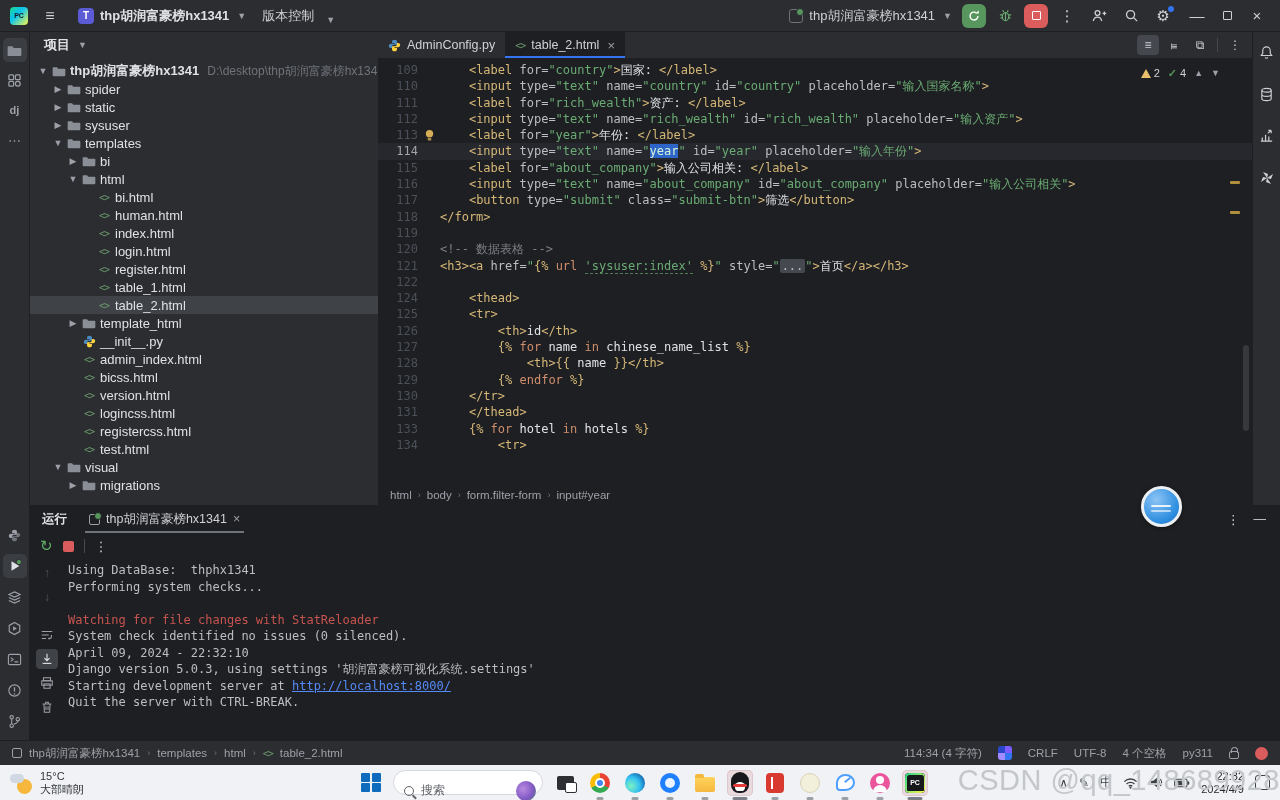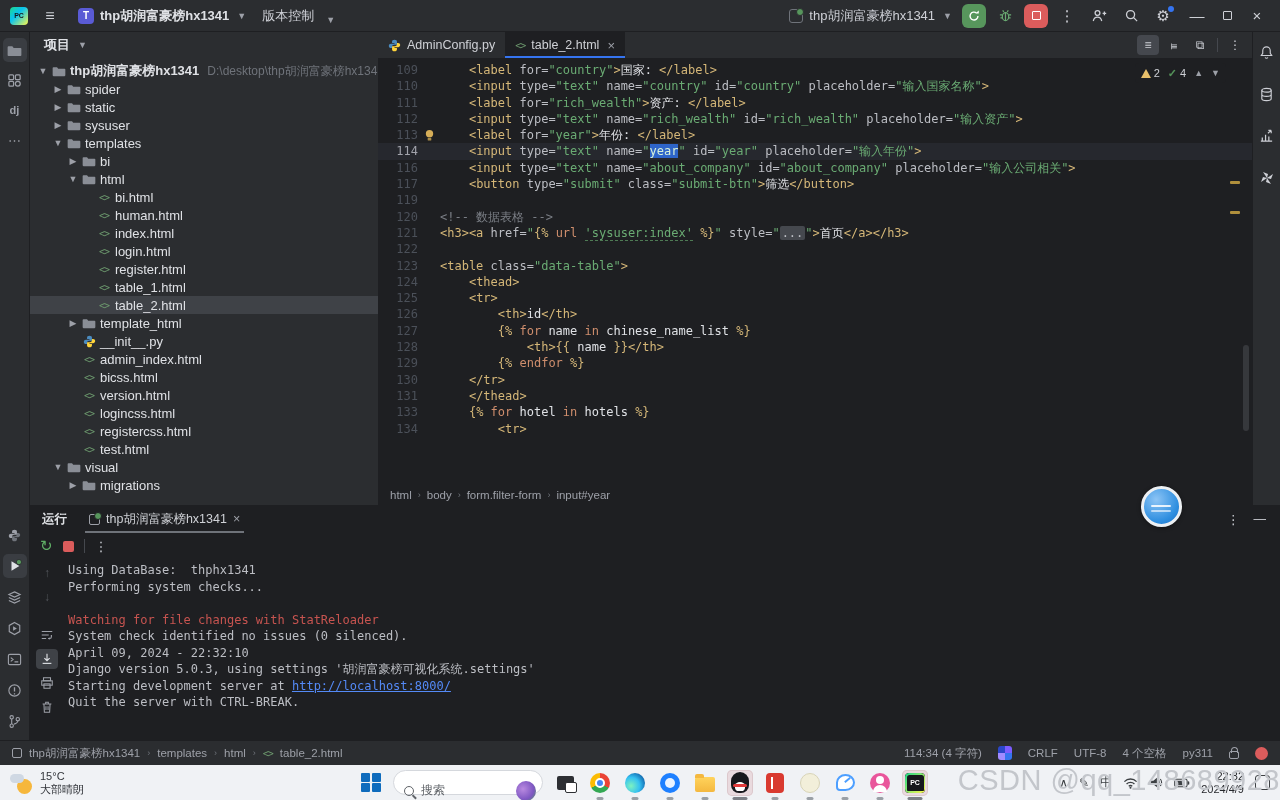--- a/index.html
+++ b/index.html
@@ -612,27 +612,28 @@
       <div class="vscroll"></div>
     <div class="cline"><span class="gut">109</span><span class="gslot"></span><span class="ctext"><span class="tk-pln">    </span><span class="tk-tag">&lt;label </span><span class="tk-att">for=</span><span class="tk-str">"country"</span><span class="tk-tag">&gt;</span><span class="tk-txt">国家: </span><span class="tk-tag">&lt;/label&gt;</span></span></div>
         <div class="cline"><span class="gut">110</span><span class="gslot"></span><span class="ctext"><span class="tk-pln">    </span><span class="tk-tag">&lt;input </span><span class="tk-att">type=</span><span class="tk-str">"text"</span><span class="tk-att"> name=</span><span class="tk-str">"country"</span><span class="tk-att"> id=</span><span class="tk-str">"country"</span><span class="tk-att"> placeholder=</span><span class="tk-str">"输入国家名称"</span><span class="tk-tag">&gt;</span></span></div>
         <div class="cline"><span class="gut">111</span><span class="gslot"></span><span class="ctext"><span class="tk-pln">    </span><span class="tk-tag">&lt;label </span><span class="tk-att">for=</span><span class="tk-str">"rich_wealth"</span><span class="tk-tag">&gt;</span><span class="tk-txt">资产: </span><span class="tk-tag">&lt;/label&gt;</span></span></div>
         <div class="cline"><span class="gut">112</span><span class="gslot"></span><span class="ctext"><span class="tk-pln">    </span><span class="tk-tag">&lt;input </span><span class="tk-att">type=</span><span class="tk-str">"text"</span><span class="tk-att"> name=</span><span class="tk-str">"rich_wealth"</span><span class="tk-att"> id=</span><span class="tk-str">"rich_wealth"</span><span class="tk-att"> placeholder=</span><span class="tk-str">"输入资产"</span><span class="tk-tag">&gt;</span></span></div>
         <div class="cline"><span class="gut">113</span><span class="gslot"><svg width="11" height="13" viewBox="0 0 12 14">
               <circle cx="6" cy="5" r="4" fill="#d6ae58"></circle>
               <rect x="4" y="9.5" width="4" height="3" rx="1" fill="#a98c49"></rect>
             </svg></span><span class="ctext"><span class="tk-pln">    </span><span class="tk-tag">&lt;label </span><span class="tk-att">for=</span><span class="tk-str">"year"</span><span class="tk-tag">&gt;</span><span class="tk-txt">年份: </span><span class="tk-tag">&lt;/label&gt;</span></span></div>
         <div class="cline cur"><span class="gut">114</span><span class="gslot"></span><span class="ctext"><span class="tk-pln">    </span><span class="tk-tag">&lt;input </span><span class="tk-att">type=</span><span class="tk-str">"text"</span><span class="tk-att"> name=</span><span class="tk-str">"</span><span class="tk-sel">year</span><span class="tk-str">"</span><span class="tk-att"> id=</span><span class="tk-str">"year"</span><span class="tk-att"> placeholder=</span><span class="tk-str">"输入年份"</span><span class="tk-tag">&gt;</span></span></div>
+        <div class="cline"><span class="gut">115</span><span class="gslot"></span><span class="ctext"><span class="tk-pln">    </span><span class="tk-tag">&lt;label </span><span class="tk-att">for=</span><span class="tk-str">"about_company"</span><span class="tk-tag">&gt;</span><span class="tk-txt">输入公司相关: </span><span class="tk-tag">&lt;/label&gt;</span></span></div>
         <div class="cline"><span class="gut">116</span><span class="gslot"></span><span class="ctext"><span class="tk-pln">    </span><span class="tk-tag">&lt;input </span><span class="tk-att">type=</span><span class="tk-str">"text"</span><span class="tk-att"> name=</span><span class="tk-str">"about_company"</span><span class="tk-att"> id=</span><span class="tk-str">"about_company"</span><span class="tk-att"> placeholder=</span><span class="tk-str">"输入公司相关"</span><span class="tk-tag">&gt;</span></span></div>
         <div class="cline"><span class="gut">117</span><span class="gslot"></span><span class="ctext"><span class="tk-pln">    </span><span class="tk-tag">&lt;button </span><span class="tk-att">type=</span><span class="tk-str">"submit"</span><span class="tk-att"> class=</span><span class="tk-str">"submit-btn"</span><span class="tk-tag">&gt;</span><span class="tk-txt">筛选</span><span class="tk-tag">&lt;/button&gt;</span></span></div>
+        <div class="cline"><span class="gut">118</span><span class="gslot"></span><span class="ctext"><span class="tk-tag">&lt;/form&gt;</span></span></div>
         <div class="cline"><span class="gut">119</span><span class="gslot"></span><span class="ctext"></span></div>
         <div class="cline"><span class="gut">120</span><span class="gslot"></span><span class="ctext"><span class="tk-com">&lt;!-- 数据表格 --&gt;</span></span></div>
         <div class="cline"><span class="gut">121</span><span class="gslot"></span><span class="ctext"><span class="tk-tag">&lt;h3&gt;&lt;a </span><span class="tk-att">href=</span><span class="tk-str">"</span><span class="tk-brc">{% </span><span class="tk-kw">url </span><span class="tk-lnk">'sysuser:index'</span><span class="tk-brc"> %}</span><span class="tk-str">"</span><span class="tk-att"> style=</span><span class="tk-str">"</span><span class="tk-fld">...</span><span class="tk-str">"</span><span class="tk-tag">&gt;</span><span class="tk-txt">首页</span><span class="tk-tag">&lt;/a&gt;&lt;/h3&gt;</span></span></div>
         <div class="cline"><span class="gut">122</span><span class="gslot"></span><span class="ctext"></span></div>
-        <div class="cline"><span class="gut">123</span><span class="gslot"></span><span class="ctext"><span class="tk-tag">&lt;table </span><span class="tk-att">class=</span><span class="tk-str">"data-table"</span><span class="tk-tag">&gt;</span></span></div>
         <div class="cline"><span class="gut">124</span><span class="gslot"></span><span class="ctext"><span class="tk-pln">    </span><span class="tk-tag">&lt;thead&gt;</span></span></div>
         <div class="cline"><span class="gut">125</span><span class="gslot"></span><span class="ctext"><span class="tk-pln">    </span><span class="tk-tag">&lt;tr&gt;</span></span></div>
         <div class="cline"><span class="gut">126</span><span class="gslot"></span><span class="ctext"><span class="tk-pln">        </span><span class="tk-tag">&lt;th&gt;</span><span class="tk-txt">id</span><span class="tk-tag">&lt;/th&gt;</span></span></div>
         <div class="cline"><span class="gut">127</span><span class="gslot"></span><span class="ctext"><span class="tk-pln">        </span><span class="tk-brc">{% </span><span class="tk-kw">for </span><span class="tk-txt">name </span><span class="tk-kw">in </span><span class="tk-txt">chinese_name_list </span><span class="tk-brc">%}</span></span></div>
         <div class="cline"><span class="gut">128</span><span class="gslot"></span><span class="ctext"><span class="tk-pln">            </span><span class="tk-tag">&lt;th&gt;</span><span class="tk-brc">{{ </span><span class="tk-txt">name </span><span class="tk-brc">}}</span><span class="tk-tag">&lt;/th&gt;</span></span></div>
         <div class="cline"><span class="gut">129</span><span class="gslot"></span><span class="ctext"><span class="tk-pln">        </span><span class="tk-brc">{% </span><span class="tk-kw">endfor </span><span class="tk-brc">%}</span></span></div>
         <div class="cline"><span class="gut">130</span><span class="gslot"></span><span class="ctext"><span class="tk-pln">    </span><span class="tk-tag">&lt;/tr&gt;</span></span></div>
         <div class="cline"><span class="gut">131</span><span class="gslot"></span><span class="ctext"><span class="tk-pln">    </span><span class="tk-tag">&lt;/thead&gt;</span></span></div>
         <div class="cline"><span class="gut">133</span><span class="gslot"></span><span class="ctext"><span class="tk-pln">    </span><span class="tk-brc">{% </span><span class="tk-kw">for </span><span class="tk-txt">hotel </span><span class="tk-kw">in </span><span class="tk-txt">hotels </span><span class="tk-brc">%}</span></span></div>
         <div class="cline"><span class="gut">134</span><span class="gslot"></span><span class="ctext"><span class="tk-pln">        </span><span class="tk-tag">&lt;tr&gt;</span></span></div>

